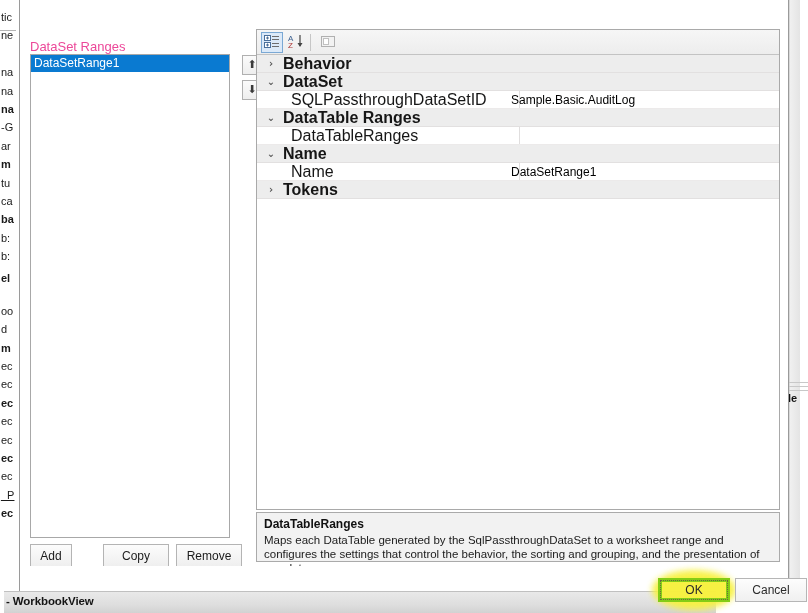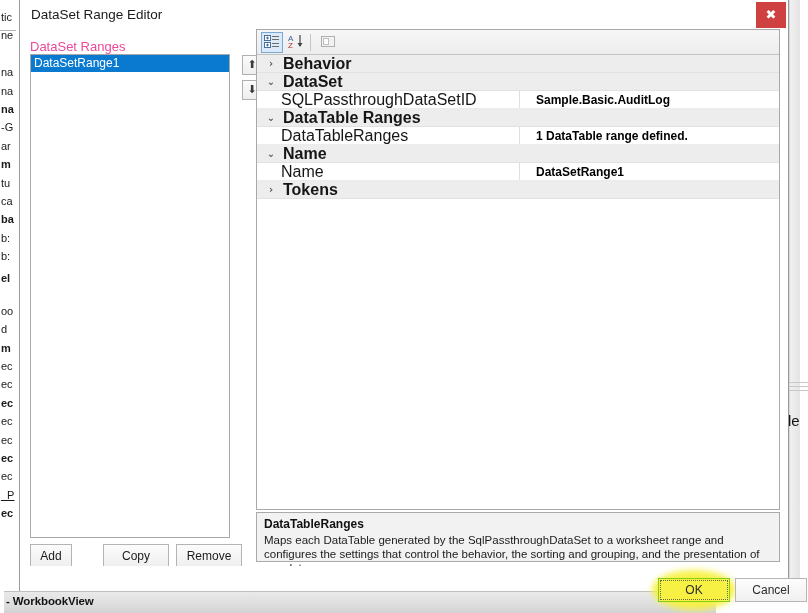--- a/index.html
+++ b/index.html
@@ -49,23 +49,23 @@
   }
   .bg-right-strip {
     position: absolute;
     right: 0; top: 0;
     width: 22px; height: 591px;
     background: #ffffff;
     overflow: hidden;
   }
   .bg-right-text {
     position: absolute;
-    left: 2px; top: 412px;
-    font-size: 15px;
-    font-weight: normal;
+    left: 2px; top: 392px;
+    font-size: 11px;
+    font-weight: bold;
     color: #111;
   }
   .bg-right-scroll {
     position: absolute;
     right: 8px; top: 0;
     width: 10px; height: 591px;
     background: linear-gradient(to right,#f0f0f0,#e4e4e4);
     border-left: 1px solid #d8d8d8;
   }
   .bg-top-lines {
@@ -275,26 +275,26 @@
     color: #5a5a5a;
     font-family: "DejaVu Sans", sans-serif;
     cursor: pointer;
   }
   .row-name {
     position: absolute;
     left: 26px; top: 0;
     font-size: 16px;
     color: #161616;
   }
-  .grid-row.property .row-name { left: 24px; text-align: center; }
+  .grid-row.property .row-name { left: 34px; text-align: center; }
   .row-value {
     position: absolute;
-    left: 279px; top: 0;
+    left: 254px; top: 0;
     font-size: 12px;
-    font-weight: bold;
+    font-weight: normal;
     color: #000000;
   }
   .grid-row.property .vsplit {
     position: absolute;
     left: 262px; top: 0;
     width: 1px; height: 17px;
     background: #e0dede;
   }
 
   #description-pane {
@@ -337,21 +337,21 @@
     font-family: "Liberation Sans", sans-serif;
     font-size: 12px;
     color: #2b2b2b;
     cursor: pointer;
     box-sizing: border-box;
     padding: 0;
   }
   #ok-button {
     left: 658px;
     background: rgba(247,241,63,0.55);
-    border: 1px solid #84cc16;
+    border: 4px solid #84cc16;
     outline: 1px dotted #6b6b42;
     outline-offset: -3px;
   }
   #cancel-button {
     left: 735px;
     background: linear-gradient(to bottom,#fdfdfd,#f0f0f0);
     border: 1px solid #b6b6b6;
   }
   .footer-area {
     position: absolute;
@@ -404,26 +404,20 @@
     <div class="bg-hline"></div>
   </div>
 </div>
 
 <div id="status-bar">
   <span class="txt">- WorkbookView</span>
 </div>
 
 <div id="dialog">
 
-  <div id="title-bar">
-    <div id="title-text">DataSet Range Editor</div>
-    <button id="close-button">
-      <span class="glyph">✖</span>
-    </button>
-  </div>
 
   <div id="left-pane-label">DataSet Ranges</div>
 
   <div id="ranges-list">
     <div class="range-item selected">DataSetRange1</div>
   </div>
 
   <button class="move-btn" id="move-up-button">
     <span class="arrow">⬆</span>
   </button>
@@ -481,21 +475,20 @@
           <span class="vsplit"></span>
           <span class="row-value">Sample.Basic.AuditLog</span>
         </div>
         <div class="grid-row category">
           <span class="expander">⌄</span>
           <span class="row-name">DataTable Ranges</span>
         </div>
         <div class="grid-row property">
           <span class="row-name">DataTableRanges</span>
           <span class="vsplit"></span>
-          <span class="row-value">1 DataTable range defined.</span>
         </div>
         <div class="grid-row category">
           <span class="expander">⌄</span>
           <span class="row-name">Name</span>
         </div>
         <div class="grid-row property">
           <span class="row-name">Name</span>
           <span class="vsplit"></span>
           <span class="row-value">DataSetRange1</span>
         </div>

